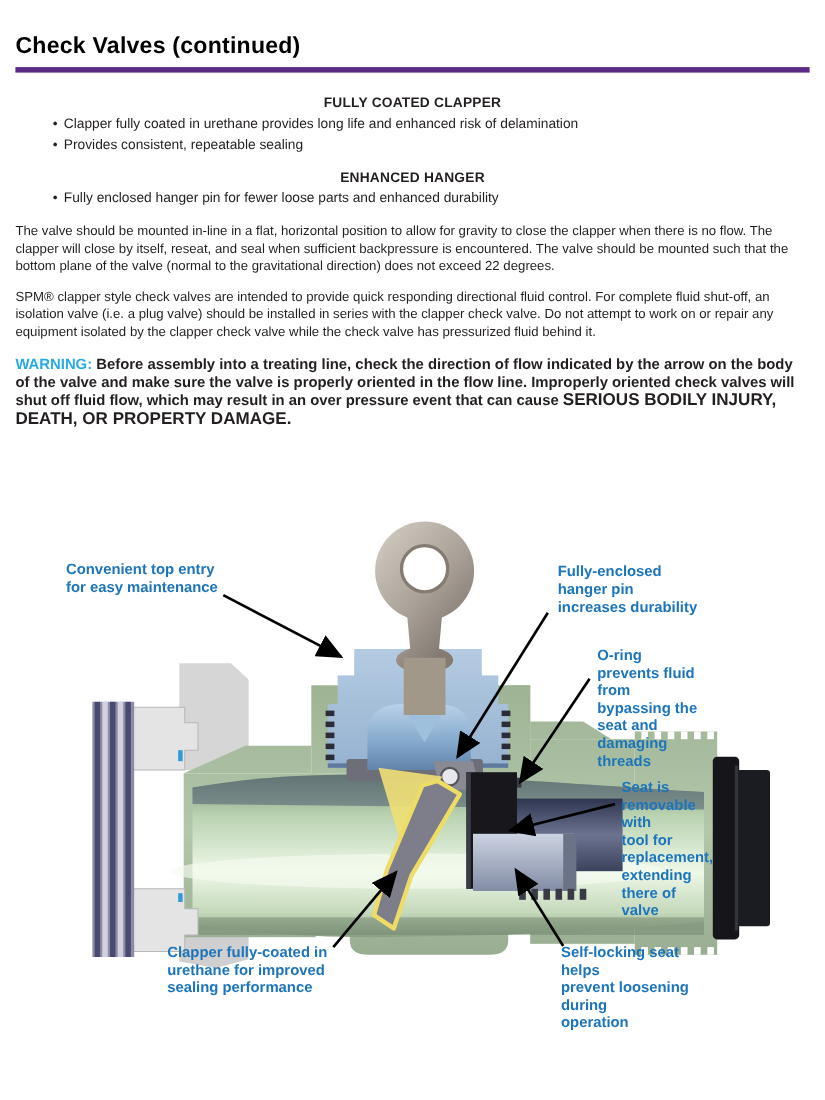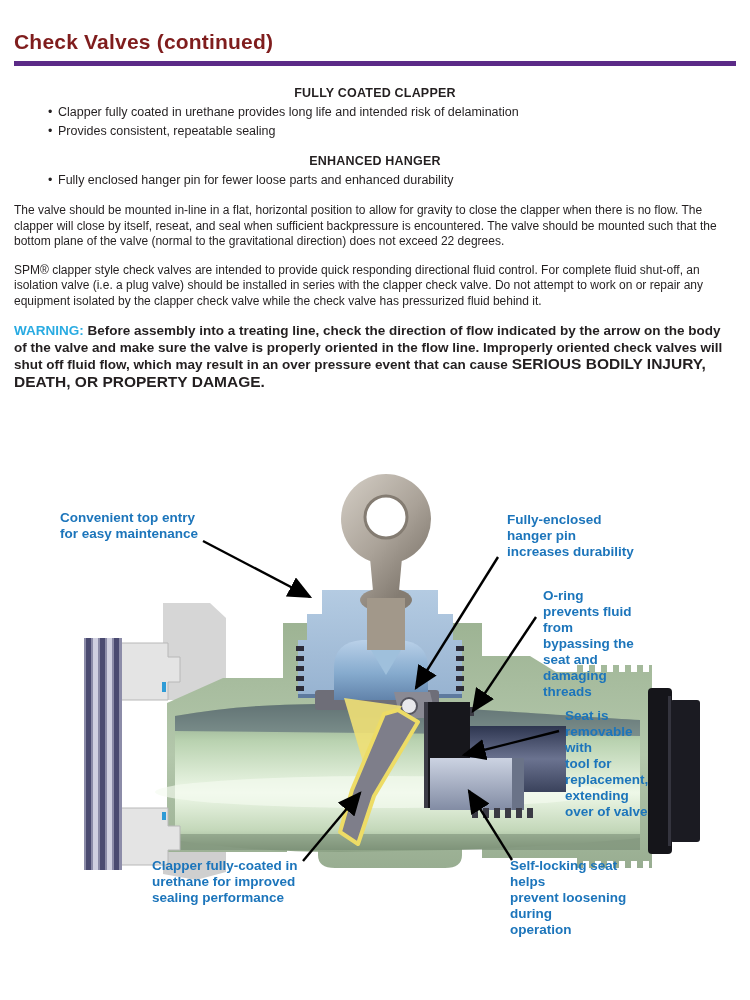--- a/index.html
+++ b/index.html
@@ -1,18 +1,18 @@
 <!DOCTYPE html>
 <html><head>
 <meta charset="utf-8">
 <style>
   html,body{margin:0;padding:0;background:#fff;}
   .page{position:relative;width:750px;height:1000px;background:#ffffff;overflow:hidden;
         font-family:"Liberation Sans",sans-serif;color:#231f20;}
-  .page-title{margin:30px 14px 0;font-size:21px;font-weight:bold;color:#7f1d1d;letter-spacing:.2px;}
+  .page-title{margin:30px 14px 0;font-size:21px;font-weight:bold;color:#000000;letter-spacing:.2px;}
   .title-rule{height:5px;background:#5b2a87;margin:7px 14px 0;}
   .sect{margin:20px 14px 0;}
   .sect-heading{font-size:12.5px;font-weight:bold;margin:0 0 3px 0;letter-spacing:.2px;text-align:center;}
   .bullets{margin:0;padding:0;list-style:none;}
   .bullets li{font-size:12.5px;line-height:19px;padding-left:44px;position:relative;}
   .bullets li::before{content:"\2022";position:absolute;left:34px;}
   .para{margin:13px 14px 0;font-size:12px;line-height:15.5px;text-align:left;}
   .warning{margin:14px 14px 16px;font-size:13.5px;line-height:16.5px;font-weight:bold;}
   .warning-label{color:#29abe2;}
   .warning-emphasis{font-size:15.5px;}
@@ -28,21 +28,21 @@
 <body>
 
 <div class="page">
 
   <h1 class="page-title">Check Valves (continued)</h1>
   <div class="title-rule"></div>
 
   <div class="sect">
     <div class="sect-heading">FULLY COATED CLAPPER</div>
     <ul class="bullets">
-      <li>Clapper fully coated in urethane provides long life and intended risk of delamination</li>
+      <li>Clapper fully coated in urethane provides long life and enhanced risk of delamination</li>
       <li>Provides consistent, repeatable sealing</li>
     </ul>
   </div>
 
   <div class="sect" style="margin-top:13px;">
     <div class="sect-heading">ENHANCED HANGER</div>
     <ul class="bullets">
       <li>Fully enclosed hanger pin for fewer loose parts and enhanced durability</li>
     </ul>
   </div>
@@ -211,21 +211,21 @@
 for easy maintenance</div>
     <div class="callout c1">Fully-enclosed
 hanger pin
 increases durability</div>
     <div class="callout c2">O-ring prevents fluid
 from bypassing the
 seat and damaging
 threads</div>
     <div class="callout c3">Seat is removable with
 tool for replacement,
-extending over of valve</div>
+extending there of valve</div>
     <div class="callout c4">Clapper fully-coated in
 urethane for improved
 sealing performance</div>
     <div class="callout c5">Self-locking seat helps
 prevent loosening during
 operation</div>
   </div>
 
 </div>
 

